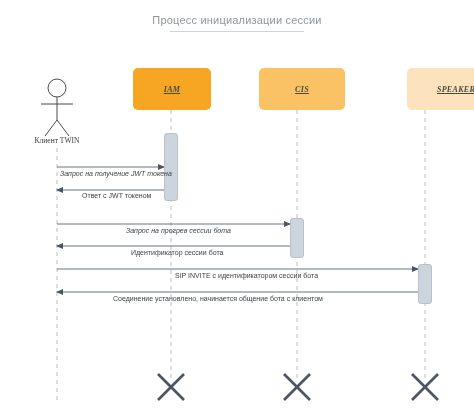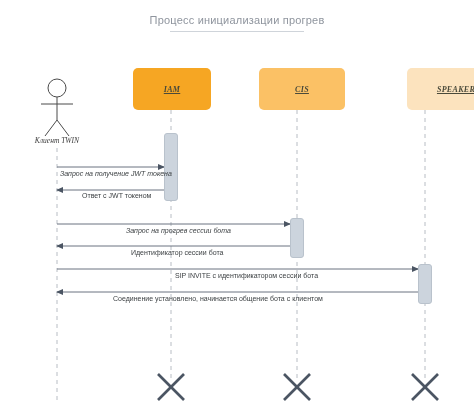--- a/index.html
+++ b/index.html
@@ -57,21 +57,20 @@
     font-style: italic;
     font-weight: bold;
     text-decoration: underline;
     color: #4a4a3a;
     font-family: "Liberation Serif", serif;
     letter-spacing: 0.3px;
   }
   .actor-label {
     position: absolute;
     font-size: 7.5px;
-    font-style: italic;
     color: #3b3b3b;
     font-family: "Liberation Serif", serif;
     white-space: nowrap;
     text-align: center;
   }
   .msg-label {
     position: absolute;
     font-size: 7px;
     color: #3c4043;
     font-family: "Liberation Sans", sans-serif;
@@ -86,21 +85,21 @@
     border: 1px solid #b9c2cc;
     border-radius: 3px;
     box-sizing: border-box;
   }
 </style>
 </head>
 <body>
 
 <div id="canvas">
 
-  <div class="diagram-title">Процесс инициализации прогрев</div>
+  <div class="diagram-title">Процесс инициализации сессии</div>
   <div class="title-rule"></div>
 
   <svg id="diagram-svg" viewBox="0 0 474 417">
     <defs>
       <marker id="arrow-r" markerWidth="7" markerHeight="7" refX="6" refY="3" orient="auto">
         <path d="M0,0 L7,3 L0,6 z" fill="#4b5563"></path>
       </marker>
       <marker id="arrow-l" markerWidth="7" markerHeight="7" refX="6" refY="3" orient="auto">
         <path d="M0,0 L7,3 L0,6 z" fill="#4b5563"></path>
       </marker>

